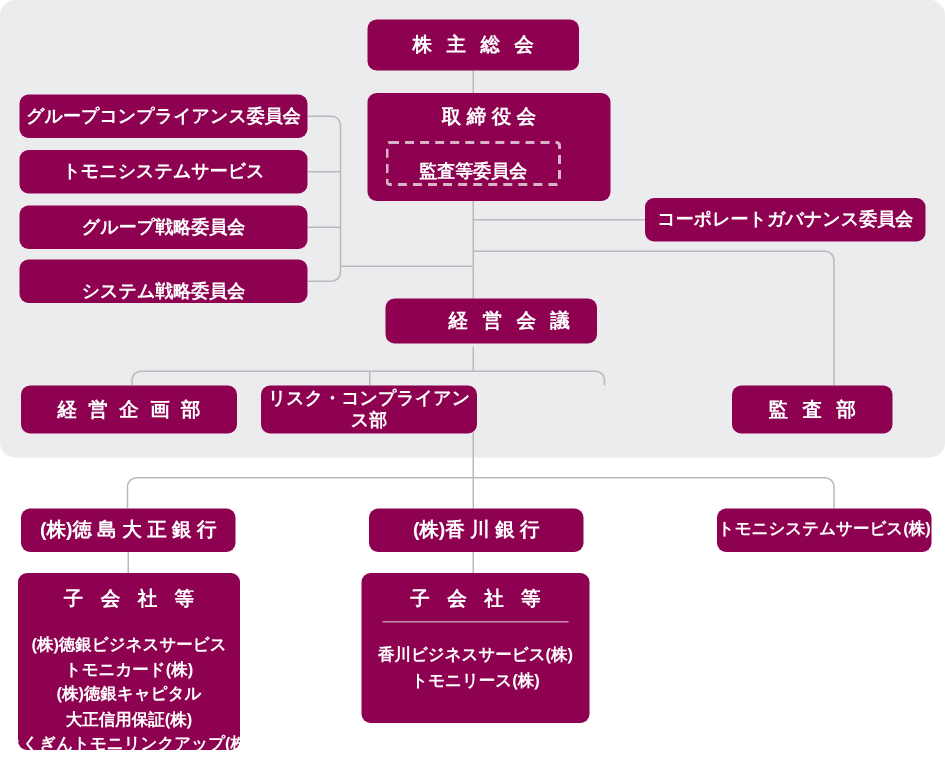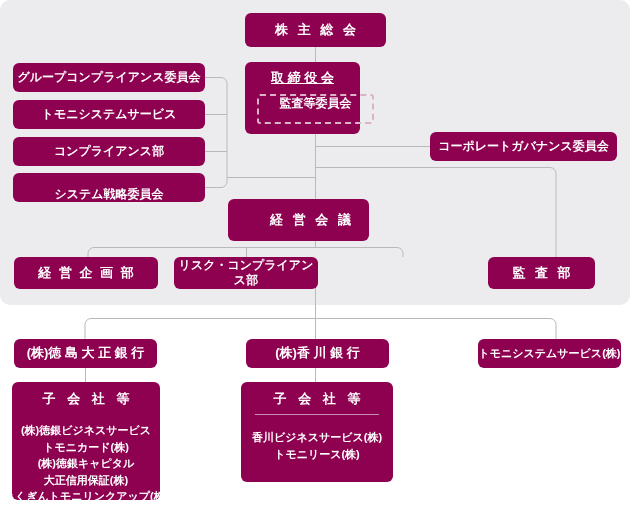--- a/index.html
+++ b/index.html
@@ -64,21 +64,21 @@
   .t12 { font-size: 12px; }
   .t11 { font-size: 11px; }
 
   
   .inner-dashed {
     position: absolute;
     border: 2px dashed #d9b3c6;
     border-radius: 3px;
     box-sizing: border-box;
     display: flex;
-    align-items: flex-start;
+    align-items: flex-end;
     justify-content: center;
     color: #ffffff;
     font-weight: bold;
     font-size: 12px;
   }
 
   
   .sub-box {
     position: absolute;
     background: #8e0050;
@@ -142,45 +142,45 @@
     <path d="M85 339 V324.5 a6 6 0 0 1 6 -6 H550 a6 6 0 0 1 6 6 V339"></path>
 
     <line x1="85.5" y1="367" x2="85.5" y2="382"></line>
     <line x1="315.5" y1="367" x2="315.5" y2="382"></line>
   </svg>
 
   <div class="box spaced t13" style="left:245px; top:13px; width:141px; height:34px;">
     <span>株 主 総 会</span>
   </div>
 
-  <div class="box" style="left:245px; top:62px; width:115px; height:72px; display:block; padding-top:8px;text-decoration:underline;">
+  <div class="box" style="left:245px; top:62px; width:162px; height:72px; display:block; padding-top:8px;">
     <div class="spaced t13" style="text-align:center;">取 締 役 会</div>
     <div class="inner-dashed" style="left:12px; top:32px; width:117px; height:30px;">
       <span>監査等委員会</span>
     </div>
   </div>
 
   <div class="box t12" style="left:430px; top:132px; width:187px; height:29px;">
     <span>コーポレートガバナンス委員会</span>
   </div>
 
   <div class="box t12" style="left:13px; top:63px; width:192px; height:29px;">
     <span>グループコンプライアンス委員会</span>
   </div>
   <div class="box t12" style="left:13px; top:100px; width:192px; height:29px;">
     <span>トモニシステムサービス</span>
   </div>
   <div class="box t12" style="left:13px; top:137px; width:192px; height:29px;">
-    <span>コンプライアンス部</span>
+    <span>グループ戦略委員会</span>
   </div>
   <div class="box t12" style="left:13px; top:173px; width:192px; height:29px;align-items:flex-end;">
     <span>システム戦略委員会</span>
   </div>
 
-  <div class="box spaced t13" style="left:228px; top:199px; width:141px; height:42px;padding-left:24px;">
+  <div class="box spaced t13" style="left:257px; top:199px; width:141px; height:30px;padding-left:24px;">
     <span>経 営 会 議</span>
   </div>
 
   <div class="box t13" style="left:14px; top:257px; width:144px; height:32px; letter-spacing:2px; text-indent:2px;">
     <span>経 営 企 画 部</span>
   </div>
   <div class="box t12" style="left:174px; top:257px; width:144px; height:32px;">
     <span>リスク・コンプライアンス部</span>
   </div>
   <div class="box t13" style="left:488px; top:257px; width:107px; height:32px; letter-spacing:3px; text-indent:3px;">

